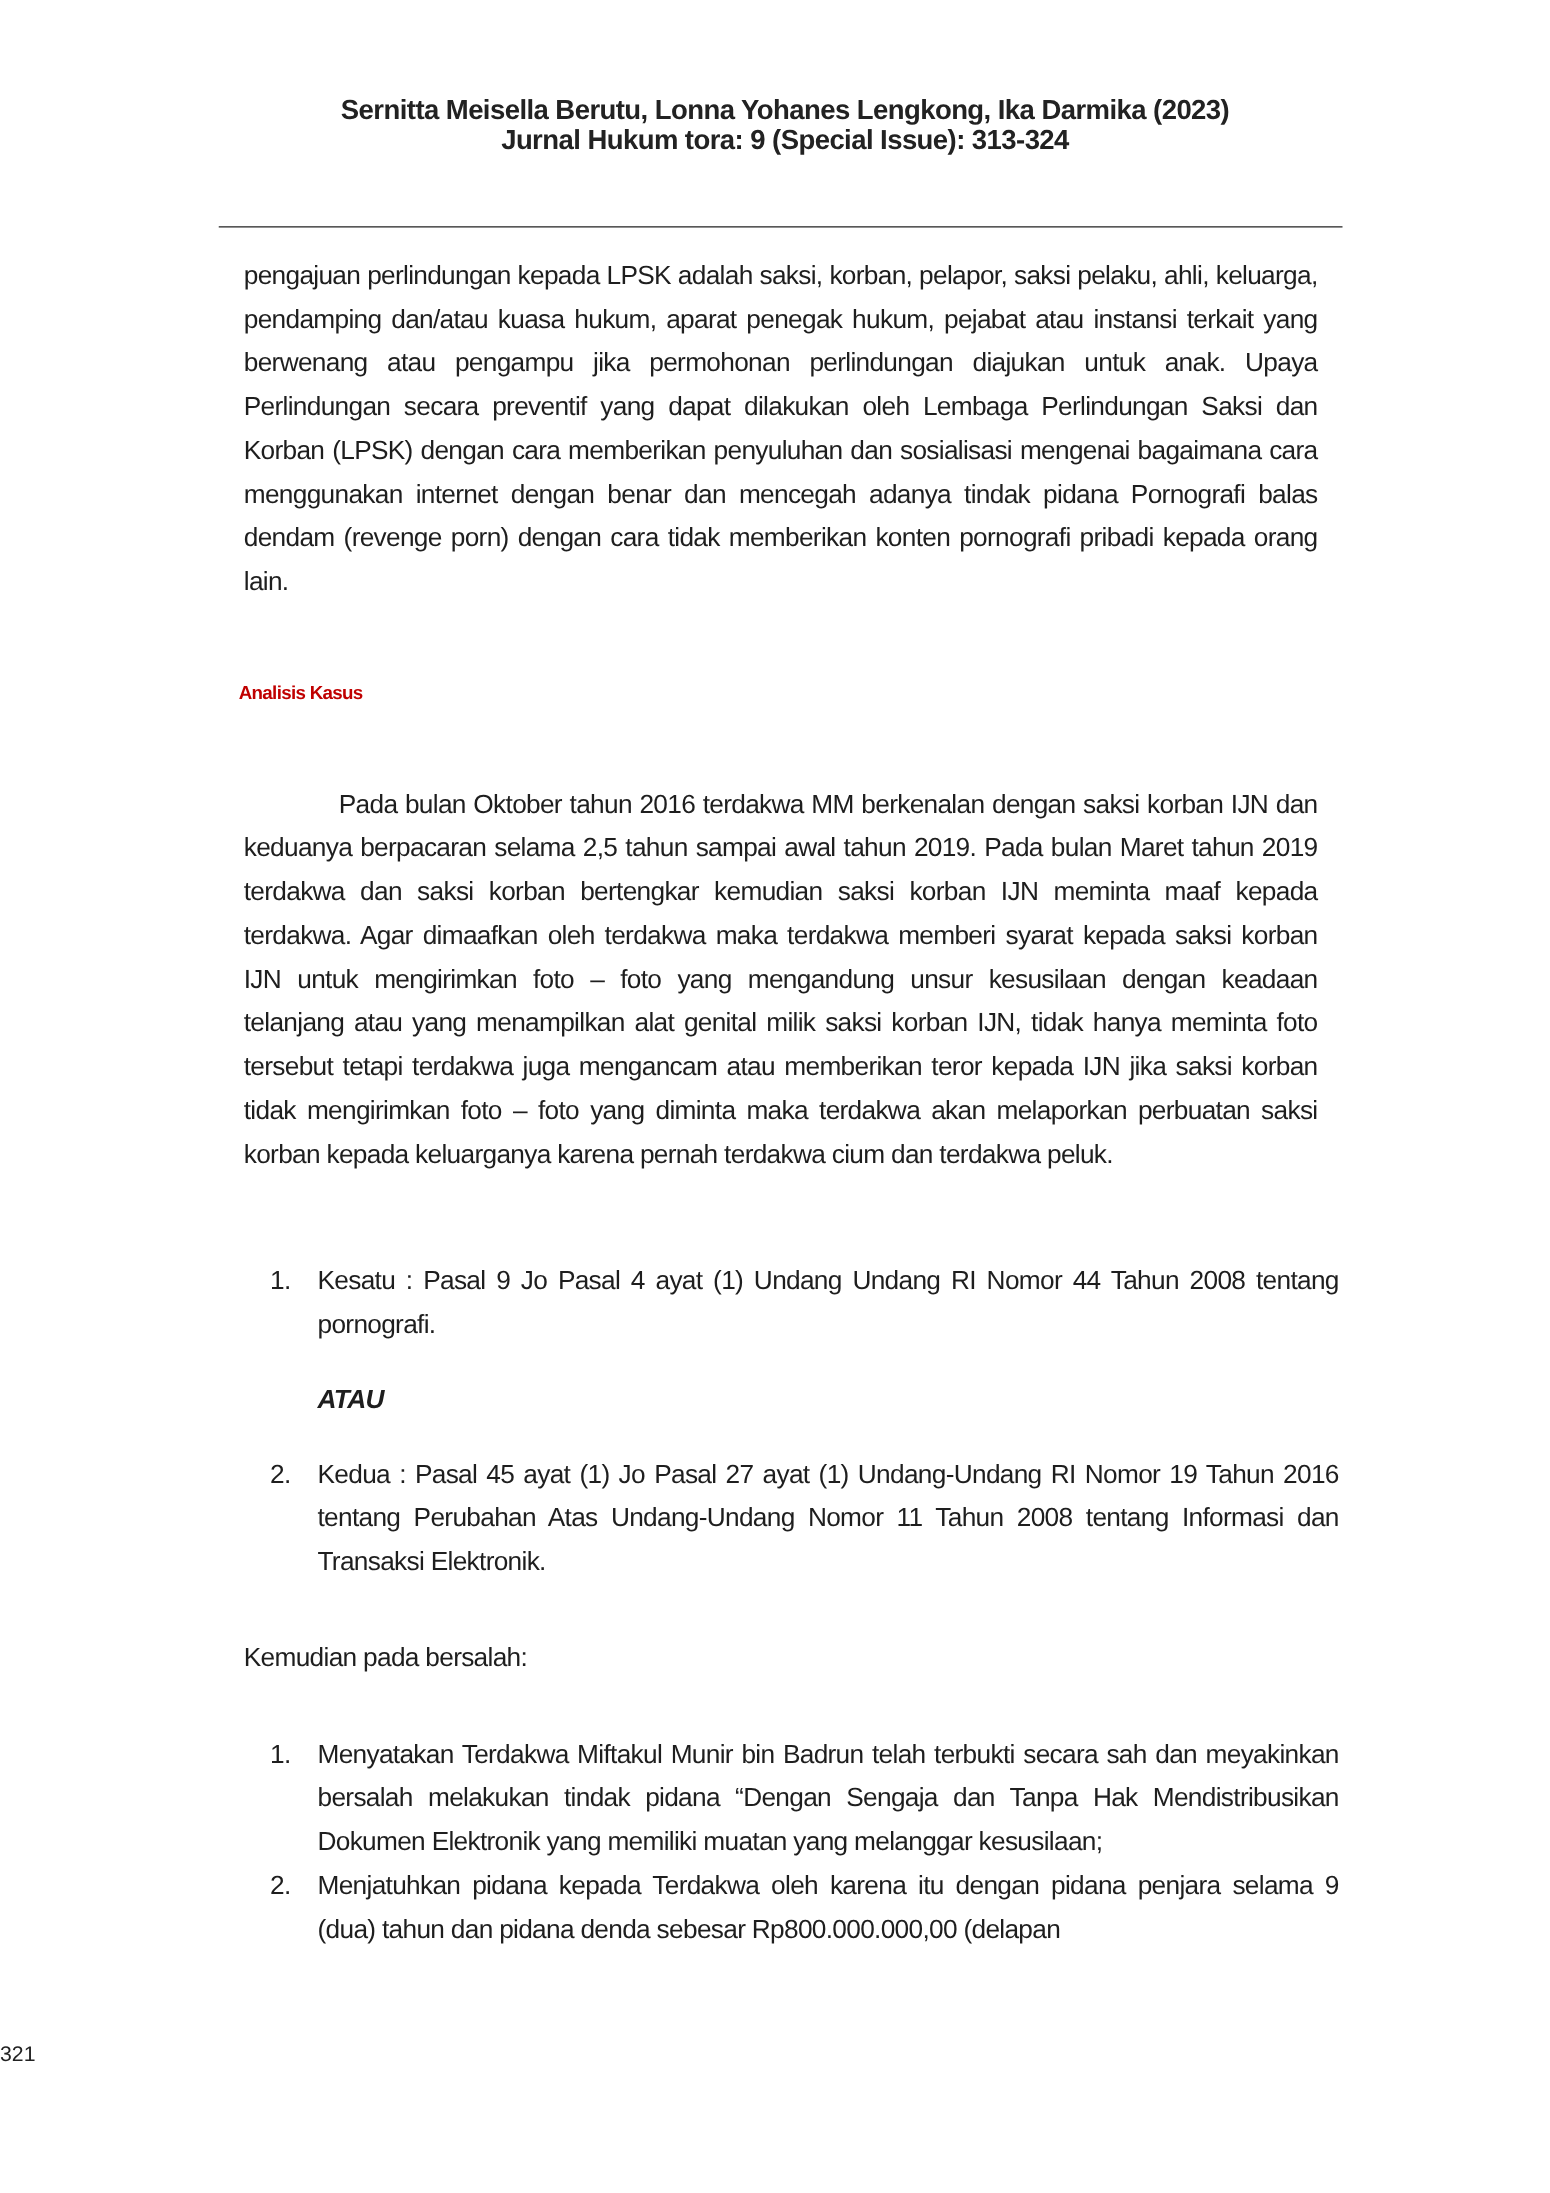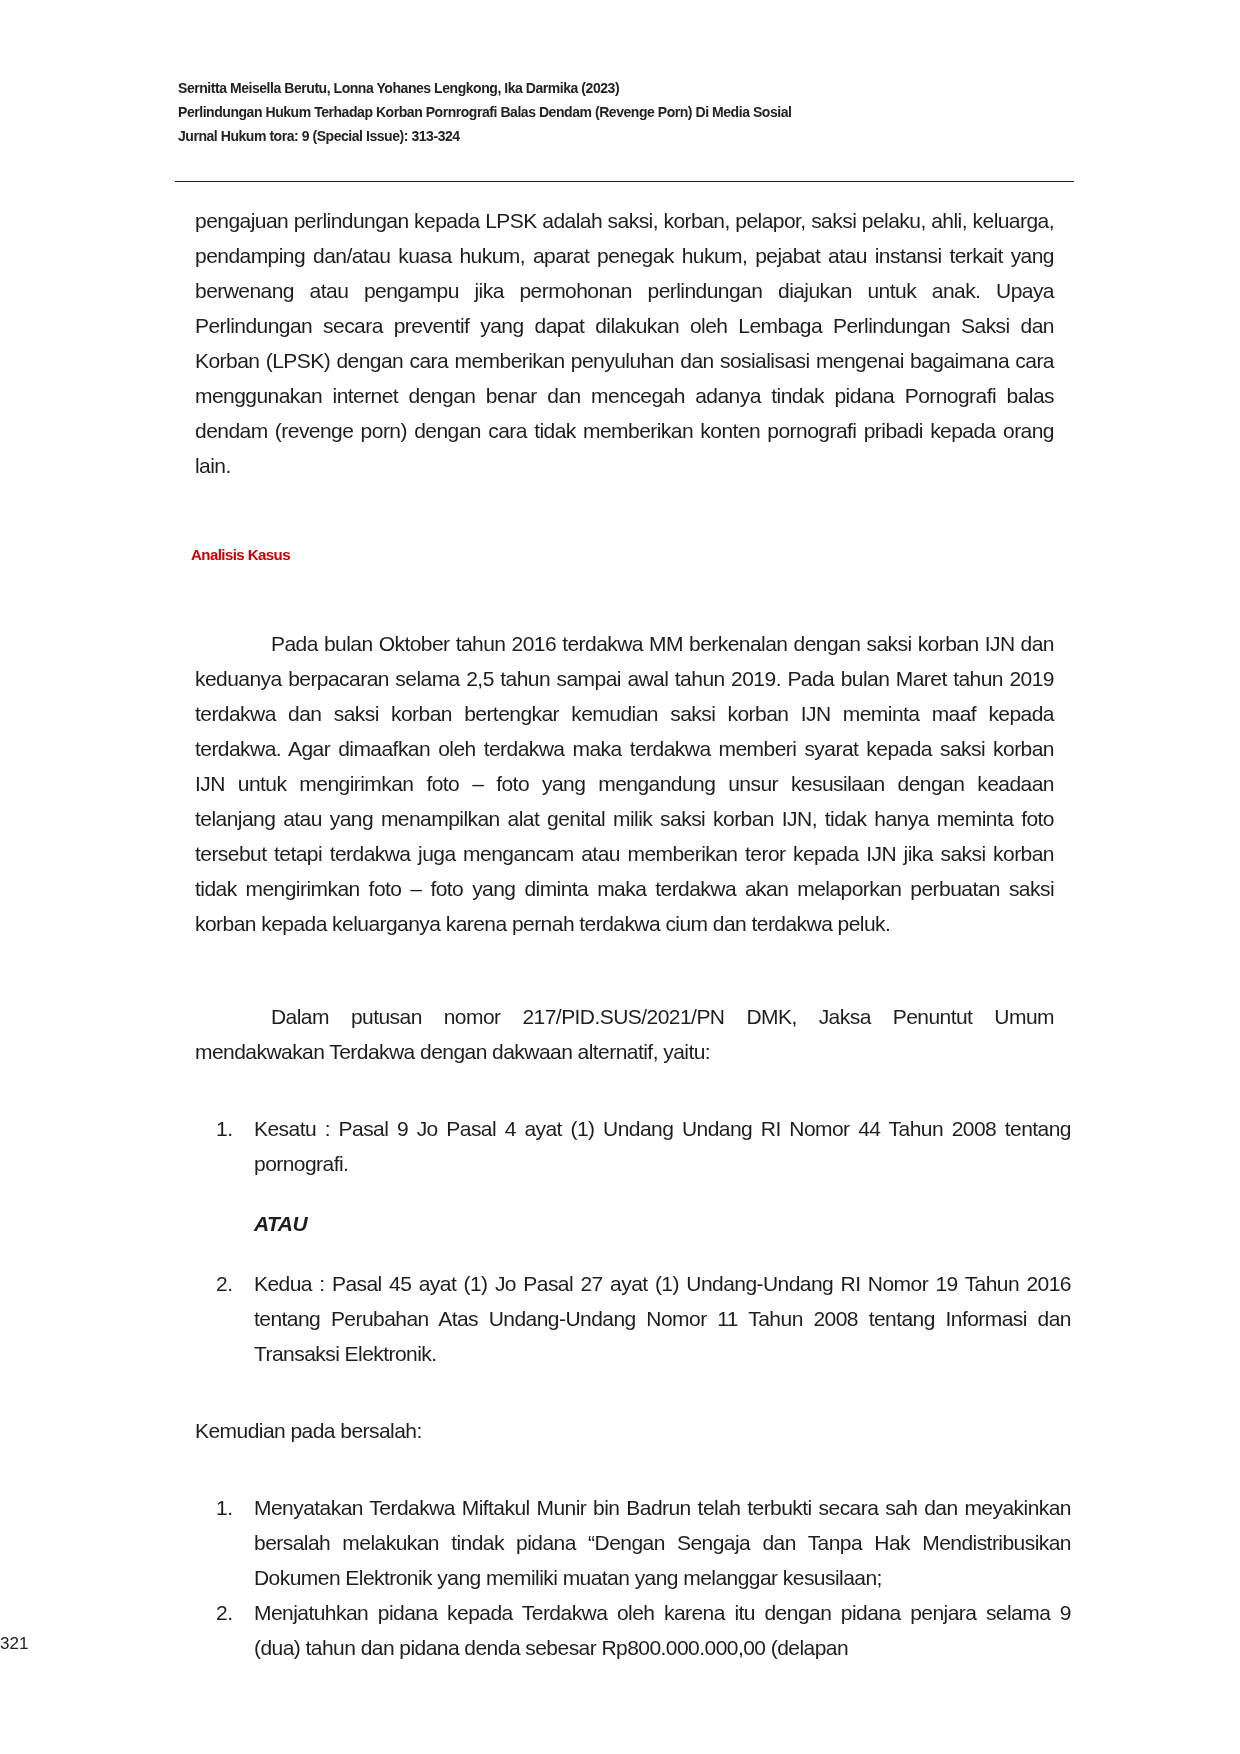--- a/index.html
+++ b/index.html
@@ -14,24 +14,25 @@
       overflow: hidden;
       font-family: "Liberation Sans", sans-serif;
       color: #1a1a1a;
     }
     .page-header {
       position: absolute;
       left: 178px;
       top: 76px;
       width: 900px;
       font-weight: bold;
-      font-size: 14px;
+      font-size: 22px;
       line-height: 24px;
       letter-spacing: -0.45px;
       color: #222;
+      text-align: center;
     }
     .header-rule {
       position: absolute;
       left: 175px;
       top: 181px;
       width: 899px;
       height: 0;
       border-top: 1.5px solid #222;
     }
     .content {
@@ -87,40 +88,38 @@
       top: 1634px;
       font-size: 17px;
       color: #222;
     }
   </style>
 </head>
 <body>
 
 <div class="page-header">
   <div>Sernitta Meisella Berutu, Lonna Yohanes Lengkong, Ika Darmika (2023)</div>
-  <div>Perlindungan Hukum Terhadap Korban Pornrografi Balas Dendam (Revenge Porn) Di Media Sosial</div>
   <div>Jurnal Hukum tora: 9 (Special Issue): 313-324</div>
 </div>
 
 <div class="header-rule"></div>
 
 <div class="content">
   <p class="para">pengajuan perlindungan kepada LPSK adalah saksi, korban, pelapor, saksi pelaku, ahli, keluarga, pendamping dan/atau kuasa hukum, aparat penegak hukum, pejabat atau instansi terkait yang berwenang atau pengampu jika permohonan perlindungan diajukan untuk anak. Upaya Perlindungan secara preventif yang dapat dilakukan oleh Lembaga Perlindungan Saksi dan Korban (LPSK) dengan cara memberikan penyuluhan dan sosialisasi mengenai bagaimana cara menggunakan internet dengan benar dan mencegah adanya tindak pidana Pornografi balas dendam (revenge porn) dengan cara tidak memberikan konten pornografi pribadi kepada orang lain.</p>
 
   <div class="gap-sm"></div>
 
   <h2 class="section-heading">Analisis Kasus</h2>
 
   <div class="gap-sm"></div>
 
   <p class="para indent">Pada bulan Oktober tahun 2016 terdakwa MM berkenalan dengan saksi korban IJN dan keduanya berpacaran selama 2,5 tahun sampai awal tahun 2019. Pada bulan Maret tahun 2019 terdakwa dan saksi korban bertengkar kemudian saksi korban IJN meminta maaf kepada terdakwa. Agar dimaafkan oleh terdakwa maka terdakwa memberi syarat kepada saksi korban IJN untuk mengirimkan foto – foto yang mengandung unsur kesusilaan dengan keadaan telanjang atau yang menampilkan alat genital milik saksi korban IJN, tidak hanya meminta foto tersebut tetapi terdakwa juga mengancam atau memberikan teror kepada IJN jika saksi korban tidak mengirimkan foto – foto yang diminta maka terdakwa akan melaporkan perbuatan saksi korban kepada keluarganya karena pernah terdakwa cium dan terdakwa peluk.</p>
 
   <div class="gap-sm"></div>
 
-  <p class="para indent">Dalam putusan nomor 217/PID.SUS/2021/PN DMK, Jaksa Penuntut Umum mendakwakan Terdakwa dengan dakwaan alternatif, yaitu:</p>
 
   <div class="gap-md"></div>
 
   <ol class="list">
     <li class="list-item">
       <span class="list-num">1.</span>
       <span>Kesatu : Pasal 9 Jo Pasal 4 ayat (1) Undang Undang RI Nomor 44 Tahun 2008 tentang pornografi.</span>
     </li>
   </ol>
 

